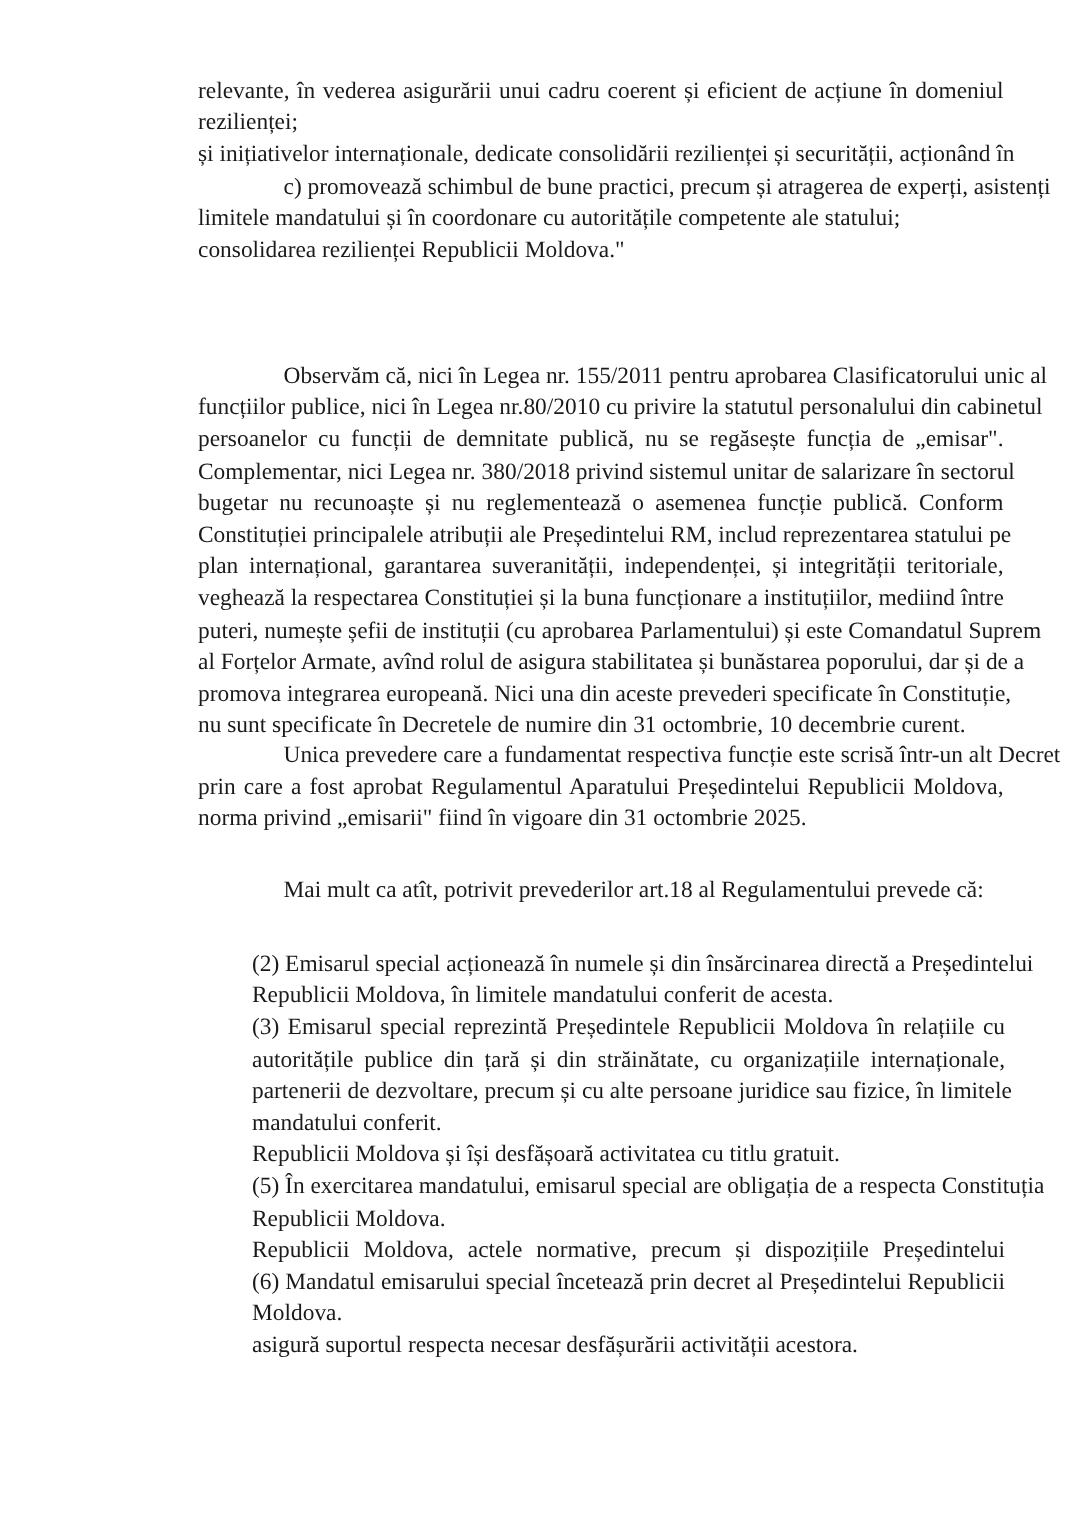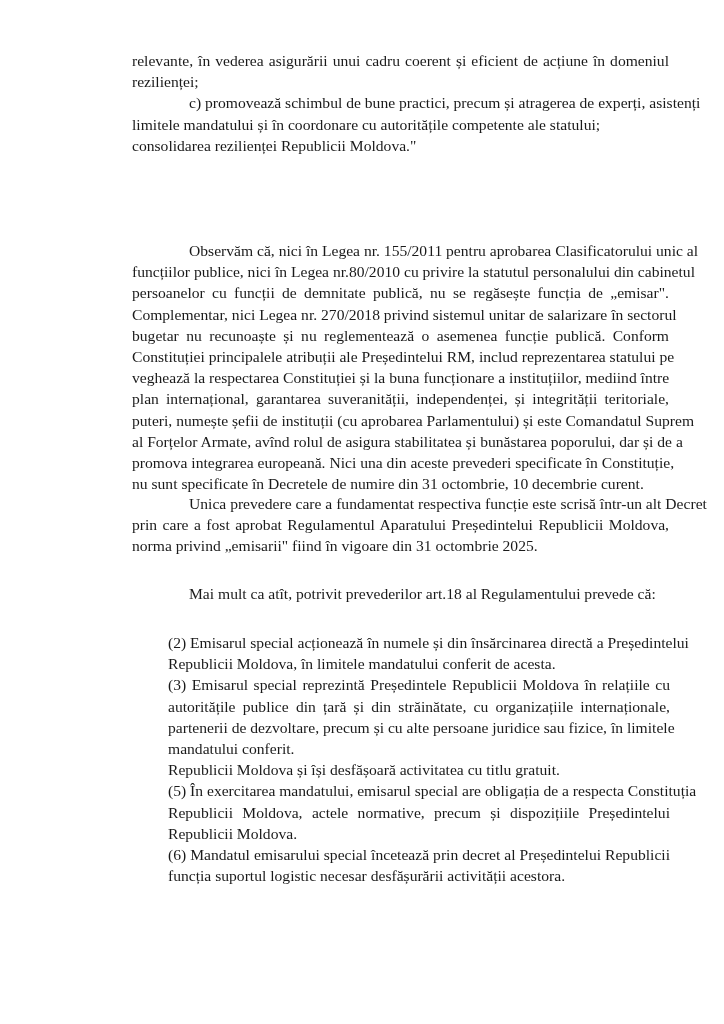--- a/index.html
+++ b/index.html
@@ -55,34 +55,35 @@
     }
   </style>
 </head>
 <body>
 
 <div class="page">
 
   <div class="body-text" style="top:50px;">
     <span class="line">relevante, în vederea asigurării unui cadru coerent și eficient de acțiune în domeniul</span>
     <span class="line last">rezilienței;</span>
+    <span class="line">și inițiativelor internaționale, dedicate consolidării rezilienței și securității, acționând în</span>
     <span class="line indent">c) promovează schimbul de bune practici, precum și atragerea de experți, asistenți</span>
     <span class="line last">limitele mandatului și în coordonare cu autoritățile competente ale statului;</span>
     <span class="line last">consolidarea rezilienței Republicii Moldova."</span>
   </div>
 
   <div class="body-text" style="top:240px;">
     <span class="line indent">Observăm că, nici în Legea nr. 155/2011 pentru aprobarea Clasificatorului unic al</span>
     <span class="line">funcțiilor publice, nici în Legea nr.80/2010 cu privire la statutul personalului din cabinetul</span>
     <span class="line">persoanelor cu funcții de demnitate publică, nu se regăsește funcția de „emisar".</span>
-    <span class="line">Complementar, nici Legea nr. 270/2018 privind sistemul unitar de salarizare în sectorul</span>
+    <span class="line">Complementar, nici Legea nr. 380/2018 privind sistemul unitar de salarizare în sectorul</span>
     <span class="line">bugetar nu recunoaște și nu reglementează o asemenea funcție publică. Conform</span>
     <span class="line">Constituției principalele atribuții ale Președintelui RM, includ reprezentarea statului pe</span>
+    <span class="line">plan internațional, garantarea suveranității, independenței, și integrității teritoriale,</span>
     <span class="line">veghează la respectarea Constituției și la buna funcționare a instituțiilor, mediind între</span>
-    <span class="line">plan internațional, garantarea suveranității, independenței, și integrității teritoriale,</span>
     <span class="line">puteri, numește șefii de instituții (cu aprobarea Parlamentului) și este Comandatul Suprem</span>
     <span class="line">al Forțelor Armate, avînd rolul de asigura stabilitatea și bunăstarea poporului, dar și de a</span>
     <span class="line">promova integrarea europeană. Nici una din aceste prevederi specificate în Constituție,</span>
     <span class="line last">nu sunt specificate în Decretele de numire din 31 octombrie, 10 decembrie curent.</span>
   </div>
 
   <div class="body-text" style="top:493px;">
     <span class="line indent">Unica prevedere care a fundamentat respectiva funcție este scrisă într-un alt Decret</span>
     <span class="line">prin care a fost aprobat Regulamentul Aparatului Președintelui Republicii Moldova,</span>
     <span class="line last">norma privind „emisarii" fiind în vigoare din 31 octombrie 2025.</span>
@@ -98,21 +99,22 @@
     <span class="line last">Republicii Moldova, în limitele mandatului conferit de acesta.</span>
 
     <span class="line"><span>(3) Emisarul special </span><b>reprezintă Președintele Republicii</b><span> Moldova în relațiile cu</span></span>
     <span class="line">autoritățile publice din țară și din străinătate, cu organizațiile internaționale,</span>
     <span class="line">partenerii de dezvoltare, precum și cu alte persoane juridice sau fizice, în limitele</span>
     <span class="line last">mandatului conferit.</span>
 
     <span class="line last"><span>Republicii Moldova și își desfășoară activitatea </span><b>cu titlu gratuit</b><span>.</span></span>
 
     <span class="line">(5) În exercitarea mandatului, emisarul special are obligația de a respecta Constituția</span>
+    <span class="line last">Republicii Moldova.</span>
     <span class="line">Republicii Moldova, actele normative, precum și dispozițiile Președintelui</span>
-    <span class="line last">Republicii Moldova.</span>
 
     <span class="line">(6) Mandatul emisarului special încetează prin decret al Președintelui Republicii</span>
+    <span class="line last">Moldova.</span>
 
-    <span class="line last"><b>funcția suportul logistic necesar</b><span> desfășurării activității acestora.</span></span>
+    <span class="line last"><b>asigură suportul respecta necesar</b><span> desfășurării activității acestora.</span></span>
   </div>
 
 </div>
 
 </body></html>

